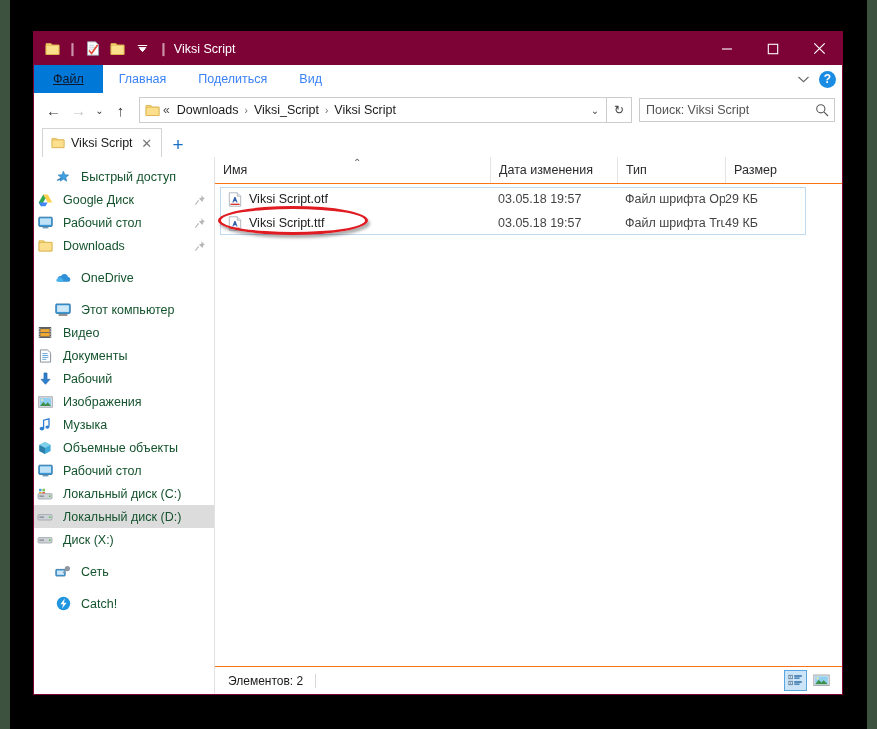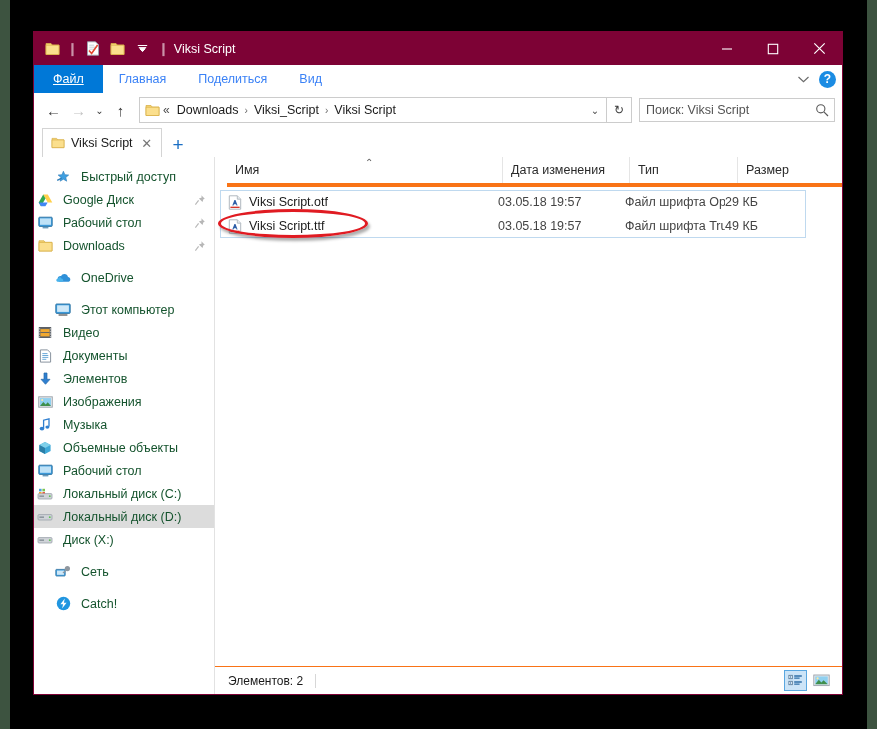--- a/index.html
+++ b/index.html
@@ -108,21 +108,21 @@
   .ribbon-tab {
     display: flex;
     align-items: center;
     padding: 12px 16px;
     font-size: 12.5px;
     color: #3b82f6;
     white-space: nowrap;
   }
   .ribbon-tab.file {
     background: #0078d7;
-    color: #ffffff;
+    color: #0f172a;
     padding: 0 19px;
     text-decoration: underline;
   }
   #ribbon-right {
     position: absolute;
     right: 6px;
     top: 0;
     height: 28px;
     display: flex;
     align-items: center;
@@ -309,23 +309,22 @@
     display: flex;
     flex-direction: column;
     min-width: 0;
     background: #ffffff;
   }
   #column-header {
     height: 26px;
     display: flex;
     align-items: center;
     flex: none;
-    border-bottom: 4px solid #f97316;
+    border-bottom: 1px solid #f97316;
     position: relative;
-    margin-left: 12px;
   }
   .col {
     font-size: 12.5px;
     color: #2a2a2a;
     padding-left: 8px;
     box-sizing: border-box;
     height: 26px;
     line-height: 26px;
     border-left: 1px solid #e5e5e5;
     white-space: nowrap;
@@ -678,21 +677,21 @@
         </span>
         <span class="nav-label">Документы</span>
       </div>
 
       <div class="nav-item lvl1">
         <span class="nav-icon">
           <svg width="13" height="14" viewBox="0 0 13 14">
             <path d="M5 1h3v6.3h3l-4.5 5-4.5-5h3z" fill="#2f7fd0" stroke="#2467a8" stroke-width="0.7"></path>
           </svg>
         </span>
-        <span class="nav-label">Элементов</span>
+        <span class="nav-label">Рабочий</span>
       </div>
 
       <div class="nav-item lvl1">
         <span class="nav-icon">
           <svg width="15" height="12" viewBox="0 0 15 12">
             <rect x="0.7" y="0.8" width="13.6" height="10.4" fill="#e3e6e9" stroke="#9aa2aa" stroke-width="0.9"></rect>
             <rect x="2" y="2.1" width="11" height="7.8" fill="#8fd0f0"></rect>
             <path d="M2 9.9l3.3-4 2.4 2.6 2-2.2 3.3 3.6z" fill="#3f8f4c"></path>
             <circle cx="4.2" cy="4" r="1" fill="#ffe9a0"></circle>
           </svg>

